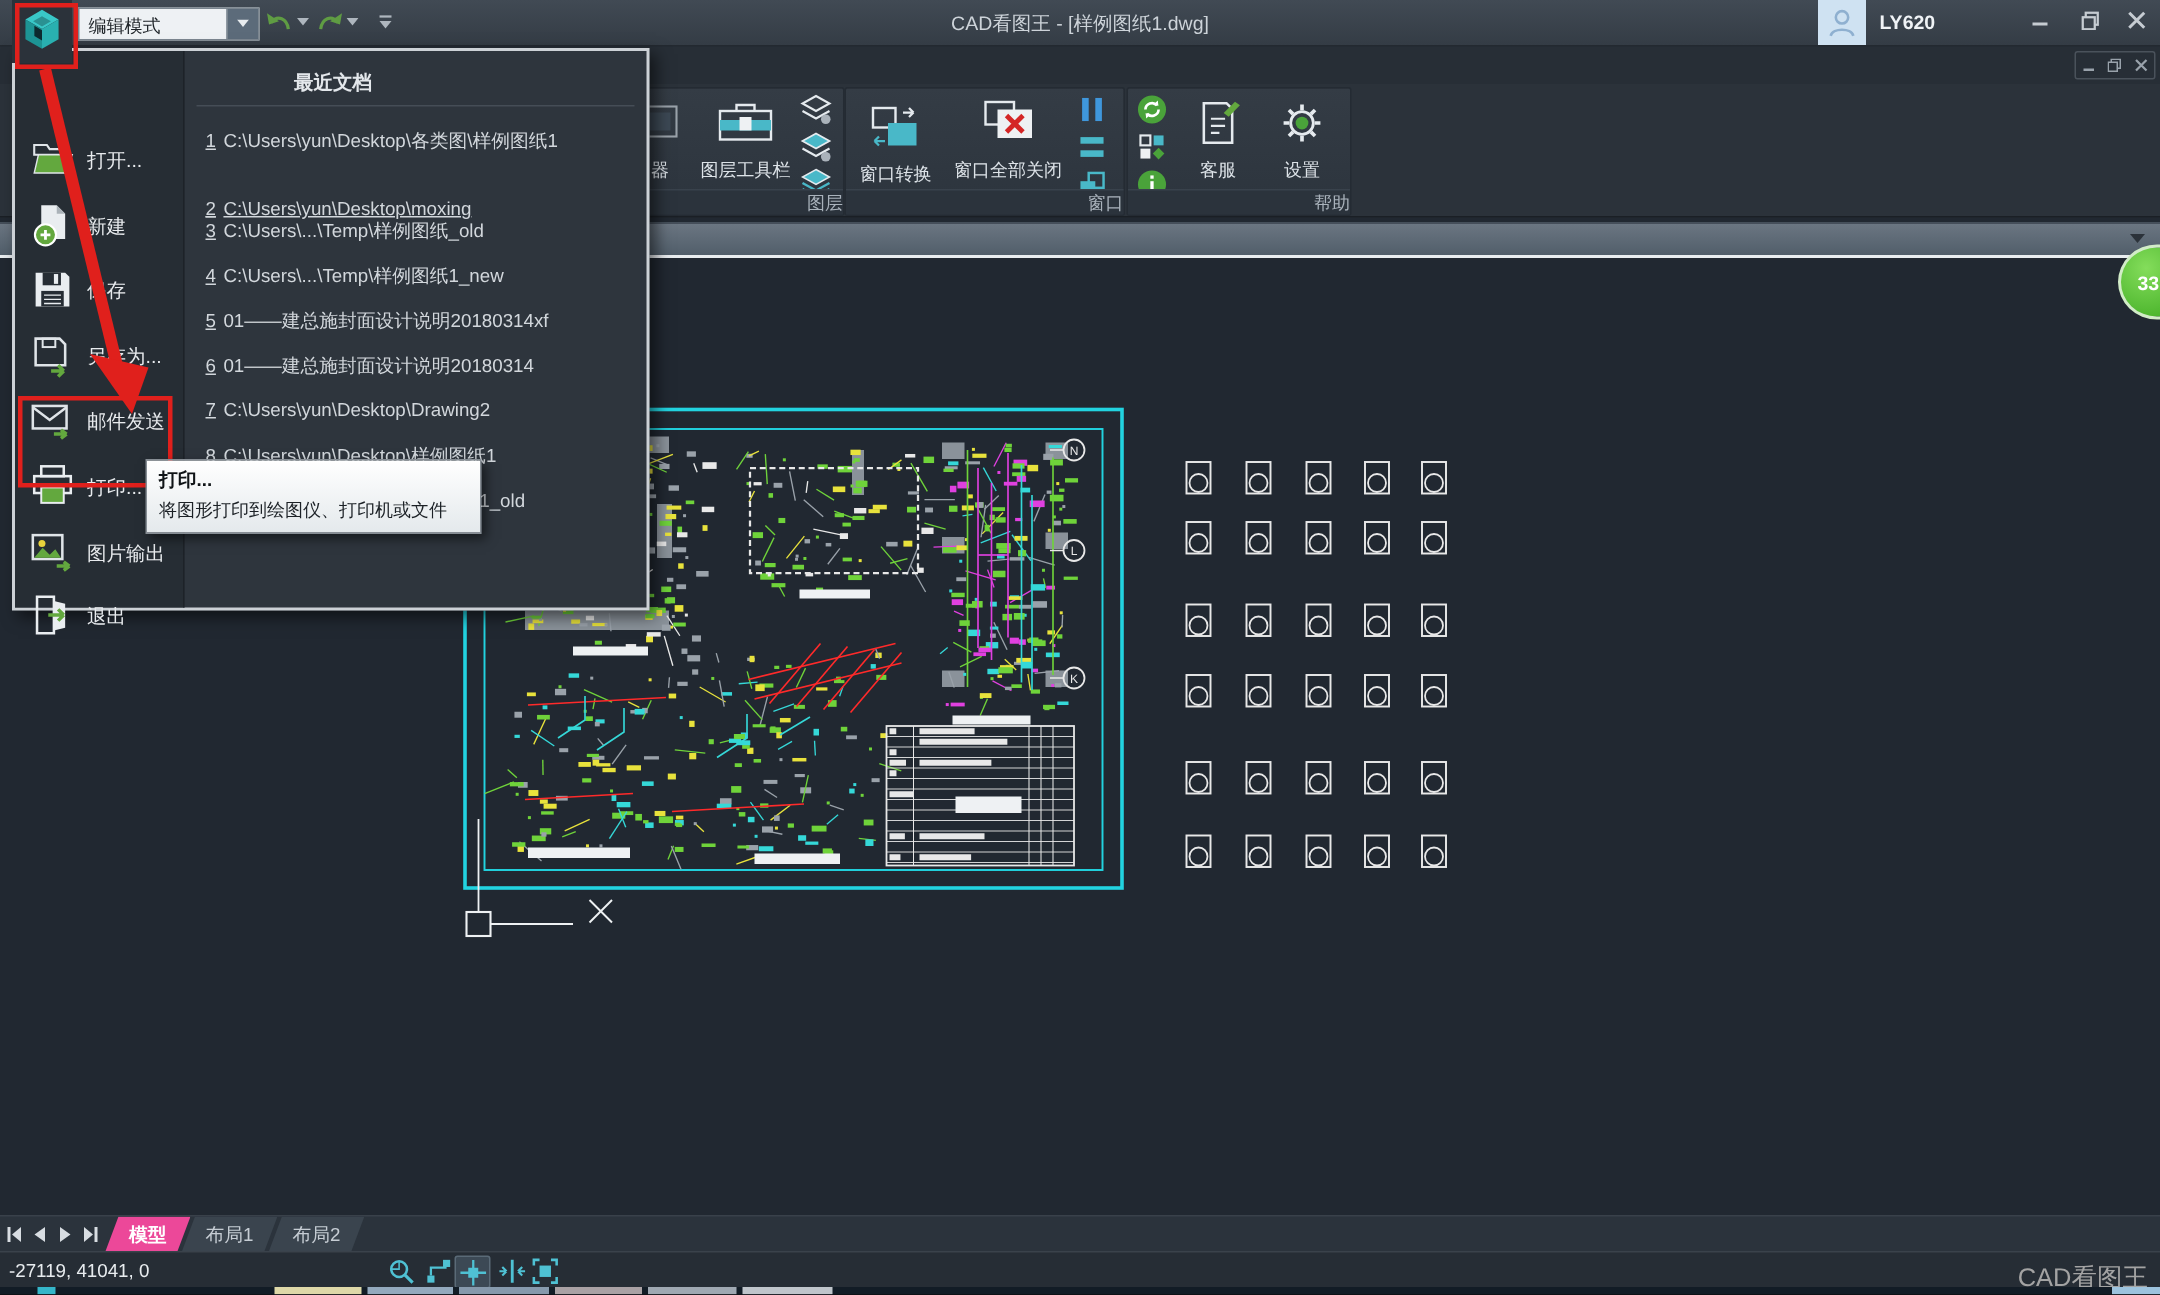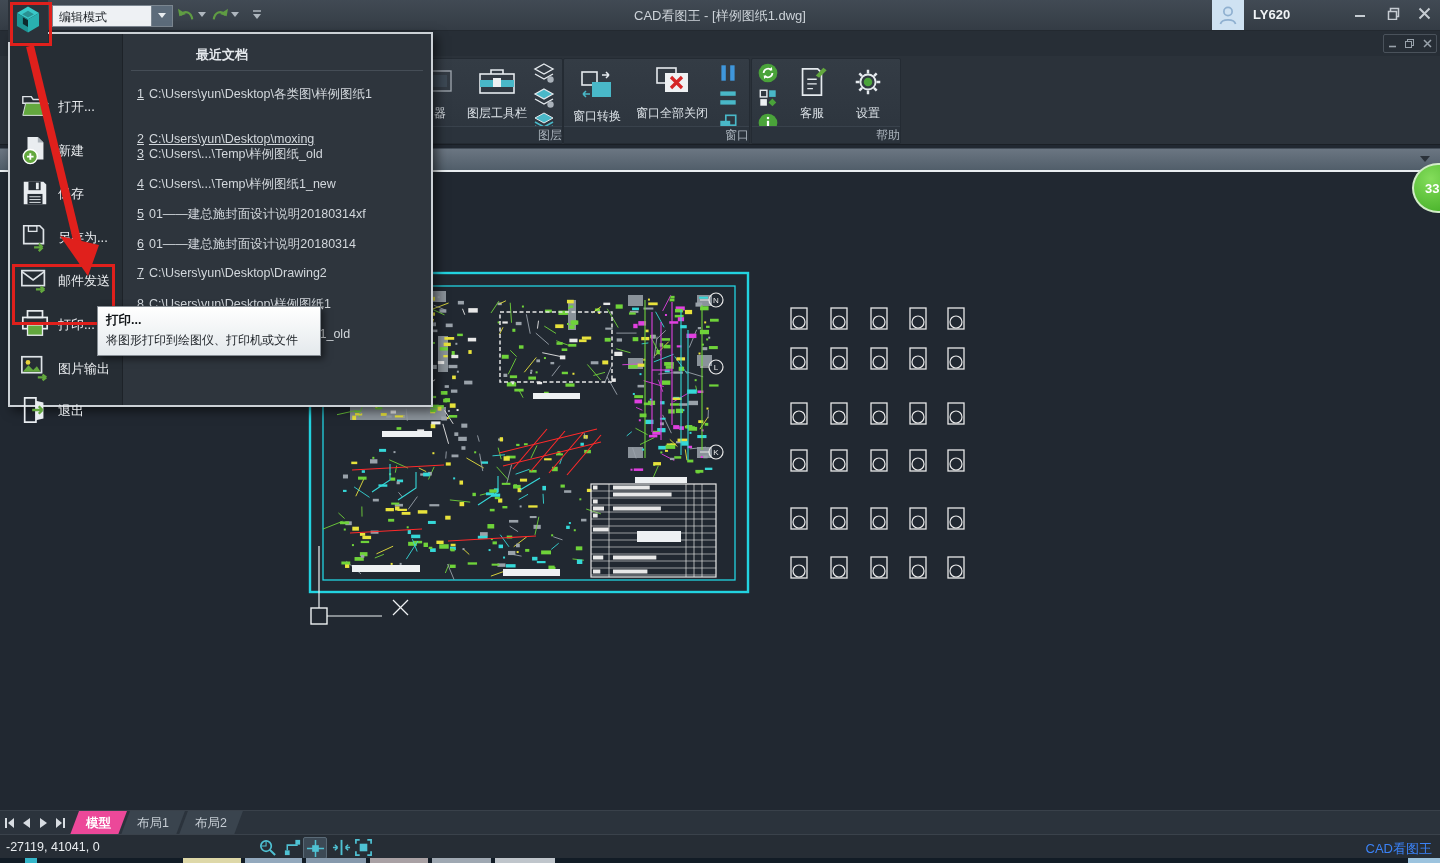--- a/index.html
+++ b/index.html
@@ -66,21 +66,21 @@
   #tabbar{left:0;top:810px;width:1440px;height:24px;background:#2b333c;border-top:1px solid #39414a;z-index:2;display:flex;align-items:center;}
   .navbtn{width:15px;height:14px;display:flex;align-items:center;justify-content:center;margin-left:2px;}
   #tabs{display:flex;margin-left:8px;height:24px;}
   .tab{height:24px;line-height:24px;padding:0 16px;font-size:12.5px;color:#c6cdd4;background:#3a444e;
     clip-path:polygon(9px 0,100% 0,calc(100% - 9px) 100%,0 100%);margin-left:-6px;}
   .tab.active{background:#ec4899;color:#ffffff;font-weight:bold;}
   #statusbar{left:0;top:834px;width:1440px;height:24px;background:#262d35;border-top:1px solid #3a424b;z-index:2;}
   #coords{left:6px;top:5px;color:#e8ecef;font-size:12.5px;}
   .st-ic{top:2px;width:22px;height:20px;display:flex;align-items:center;justify-content:center;}
   .st-ic.boxed{background:#3c4955;border:1px solid #5a6a77;border-radius:2px;}
-  #st-brand{right:8px;top:5px;color:#3b82f6;font-size:13px;}
+  #st-brand{right:8px;top:5px;color:#a3a3a3;font-size:17px;}
   #taskbar{left:0;top:858px;width:1440px;height:5px;background:#121c26;z-index:2;}
   .tseg{position:absolute;top:0;height:5px;}
 
   #badge33{left:1412px;top:163px;width:52px;height:50px;border-radius:50%;z-index:3;
     background:radial-gradient(circle at 35% 30%,#84dd5b,#3aa81e);border:2px solid #d2ecc8;
     color:#fff;font-size:13px;font-weight:bold;line-height:48px;padding-left:11px;box-sizing:border-box;}
 </style>
 </head>
 <body>
 <div id="root">

